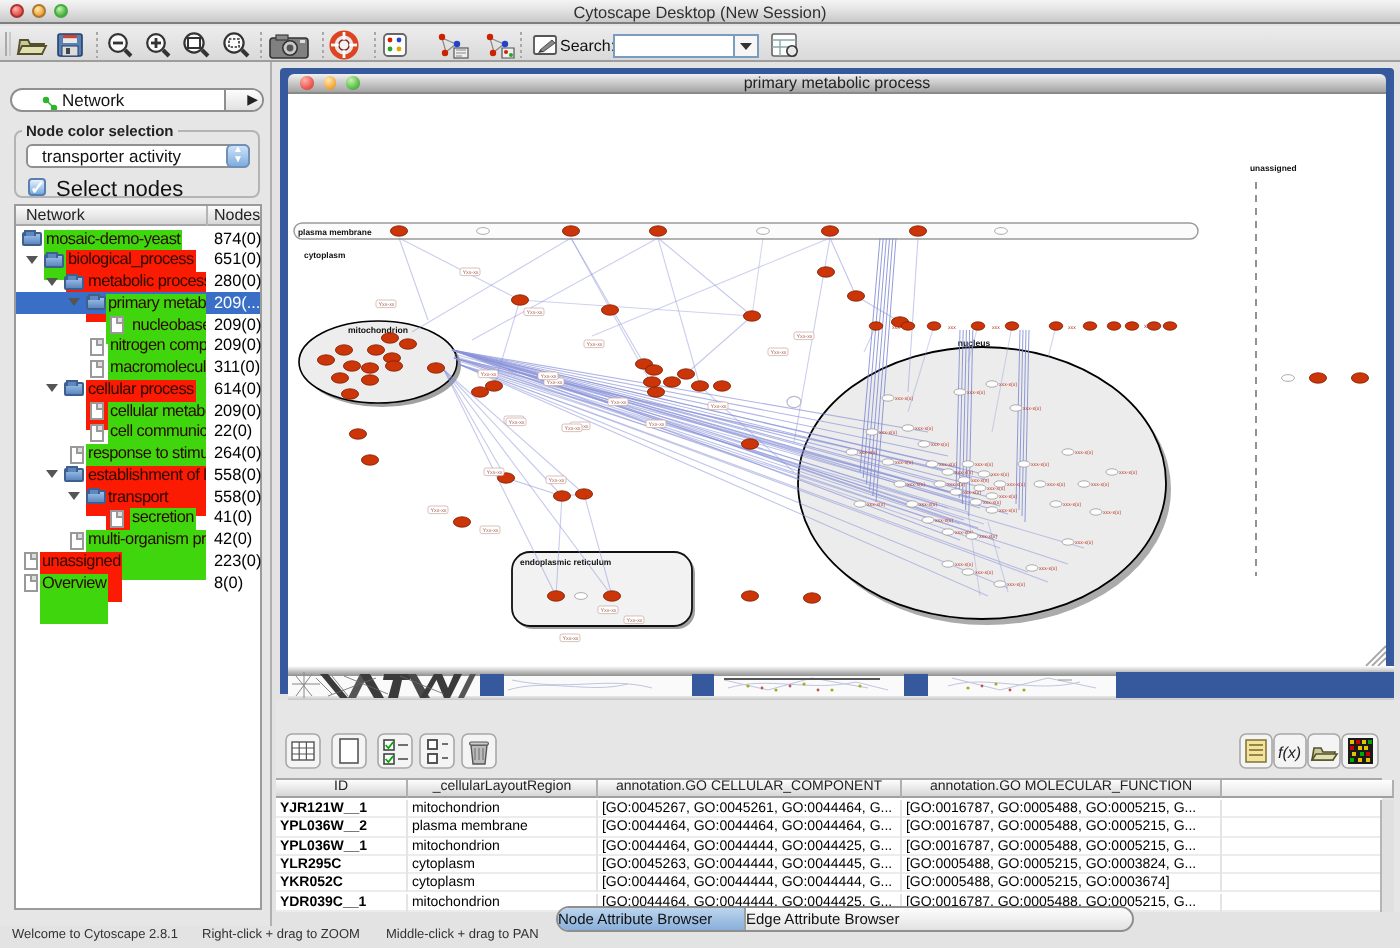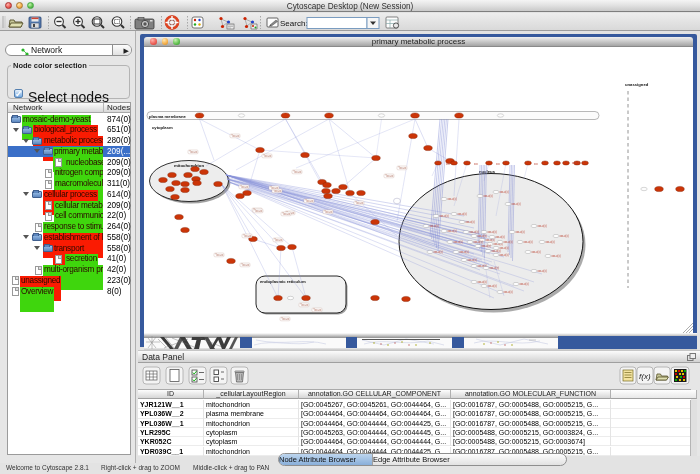--- a/index.html
+++ b/index.html
@@ -34,21 +34,21 @@
   #grouplab { left:11px; top:30px; font-size:7.5px; font-weight:bold; color:#222; background:#e6e6e6; padding:0 2px;}
   #combo { left:13px; top:41px; width:112px; height:12px; background:#fff;
     border:1px solid #909090; border-radius:3px; font-size:8.5px; color:#111;
     line-height:11px; padding-left:7px; }
   #combo-step { right:-1px; top:-1px; width:12px; height:12px; border-radius:3px;
     background:linear-gradient(180deg,#cde2f8,#7fadde); border:1px solid #7090b8;
     color:#fff; font-size:5px; line-height:5px; text-align:center;}
   #checkbox { left:14px; top:58px; width:9px; height:9px; border-radius:2px;
     background:linear-gradient(180deg,#e8f2fc,#74a9e0); border:1px solid #5580b0;
     color:#fff; font-size:9px; line-height:8.5px; font-weight:bold; text-align:center;}
-  #chklab { left:28px; top:58px; font-size:14px; color:#111; }
+  #chklab { left:28px; top:58px; font-size:11px; color:#111; }
   #treebox { left:7px; top:71px; width:124px; height:353px; background:#fff; border:1px solid #9b9b9b; }
   #treehead { left:0; top:0; width:122px; height:10px;
     background:linear-gradient(180deg,#fcfcfc,#d7d7d7); border-bottom:1px solid #a8a8a8;
     font-size:8px; color:#222; }
   .trow { left:0; width:122px; height:10.75px; font-size:8.2px; white-space:nowrap; }
   .tlab { position:absolute; top:0.5px; height:25px; line-height:10px; color:#2d0900; padding:0 1px; overflow:hidden; letter-spacing:-0.25px; }
   .tval { position:absolute; left:85px; top:0.5px; height:10px; line-height:10px; color:#000;padding-left:14px; }
   .green { background:#3fd60d; }
   .red { background:#fa1b02; }
   .tri { position:absolute; top:3px; width:0; height:0; border-left:3px solid transparent; border-right:3px solid transparent; border-top:4px solid #555; }
@@ -212,20 +212,23 @@
         <circle cx="2" cy="2" r="1.6" fill="#2ab52a"></circle>
         <circle cx="6" cy="6" r="1.6" fill="#2ab52a"></circle>
         <line x1="2" y1="2" x2="6" y2="6" stroke="#2ab52a" stroke-width="0.8"></line>
       </svg>
       <span style="position:absolute;left:25px;top:0;line-height:11px;">Network</span>
       <div class="abs" id="tab-mosaic">Mosaic</div>
       <div class="abs" id="tab-arrow">▶</div>
     </div>
     <div class="abs" id="groupbox"></div>
     <div class="abs" id="grouplab">Node color selection</div>
+    <div class="abs" id="combo">transporter activity
+      <div class="abs" id="combo-step">▲<br>▼</div>
+    </div>
     <div class="abs" id="checkbox">✓</div>
     <div class="abs" id="chklab">Select nodes</div>
     <div class="abs" id="treebox">
       <div class="abs" id="treehead">
         <span style="position:absolute;left:5px;top:0;">Network</span>
         <span style="position:absolute;left:99px;top:0;">Nodes</span>
         <span style="position:absolute;left:95px;top:0;width:1px;height:10px;background:#b5b5b5;"></span>
       </div>
       <div id="treerows" class="abs" style="left:0;top:11px;width:122px;height:320px;">
         <div class="abs trow" style="top:0px;">
@@ -697,25 +700,20 @@
     </g>
 
     <rect x="96" y="4" width="12" height="11" fill="#36599d"></rect>
     <rect x="202" y="4" width="11" height="11" fill="#36599d"></rect>
     <rect x="308" y="4" width="12" height="11" fill="#36599d"></rect>
     <rect x="414" y="3" width="139" height="13" fill="#36599d"></rect>
   </svg>
   </div>
 
   <div class="abs" id="dpanel">
-    <div class="abs" id="dphead">Data Panel
-      <svg style="position:absolute;right:4px;top:2px;" width="9" height="8" viewBox="0 0 9 8">
-        <rect x="0.5" y="2.5" width="5.5" height="5" fill="none" stroke="#777" stroke-width="1"></rect>
-        <rect x="3" y="0.5" width="5.5" height="5" fill="#eee" stroke="#777" stroke-width="1"></rect>
-      </svg></div>
     <div class="abs" id="dptools" style="left:0;top:14px;width:562px;height:25px;">
       <svg width="562" height="25" viewBox="0 0 562 25">
         <g fill="#f4f4f4" stroke="#a8a8a8" stroke-width="0.8">
           <rect x="5" y="3" width="17" height="17" rx="3"></rect>
           <rect x="28" y="3" width="17" height="17" rx="3"></rect>
           <rect x="51" y="3" width="17" height="17" rx="3"></rect>
           <rect x="72" y="3" width="17" height="17" rx="3"></rect>
           <rect x="93" y="3" width="17" height="17" rx="3"></rect>
         </g>
 

